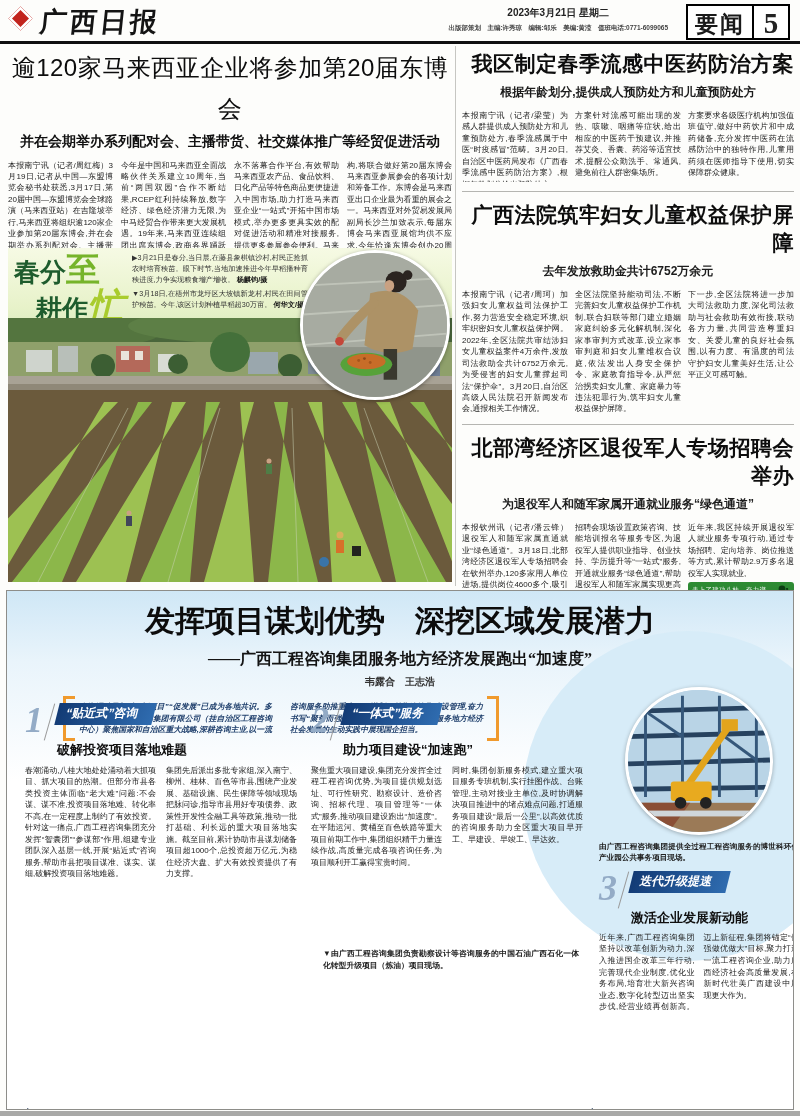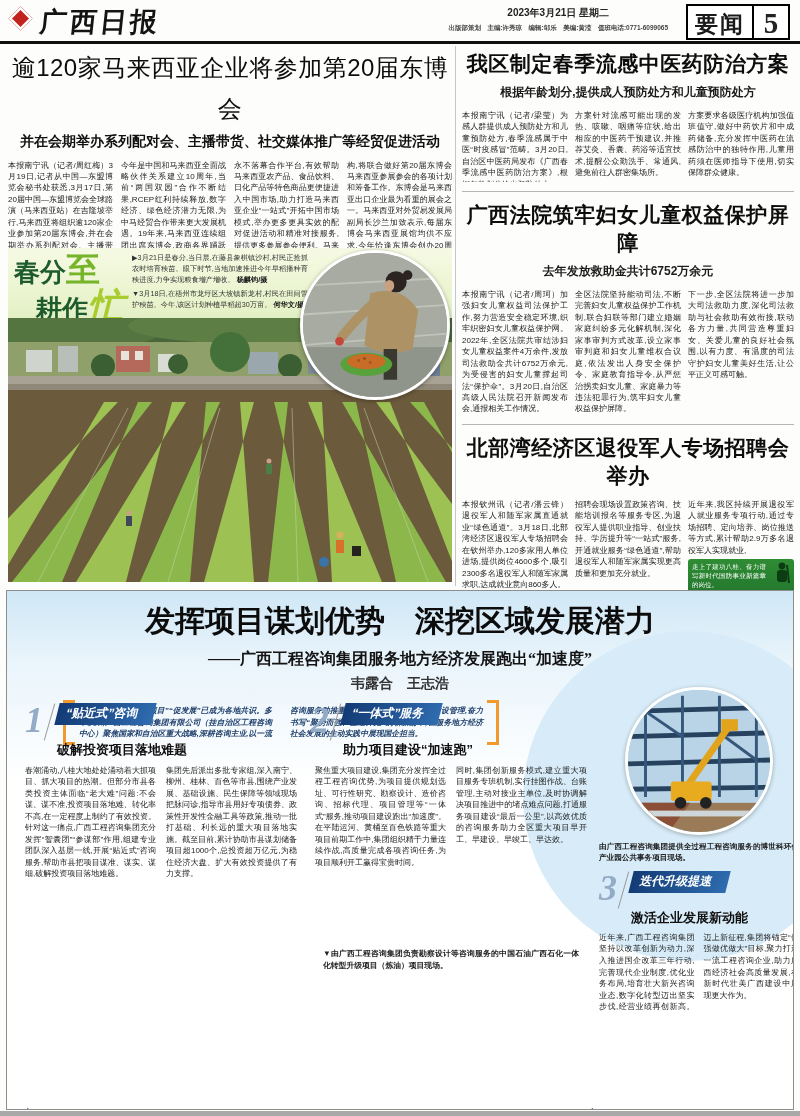--- a/index.html
+++ b/index.html
@@ -47,21 +47,21 @@
   .bcap .credit { font-weight:900; color:#111; }
   .inset-photo { position:absolute; left:300px; top:250px; width:150px; height:150px;
     border-radius:50%; border:3px solid #fff; overflow:hidden; z-index:6;
     box-shadow:0 1px 4px rgba(0,0,0,.35); background:#a7aba1; }
   .field-photo { position:absolute; left:8px; top:318px; width:444px; height:264px; background:#76954e; }
   .field-photo svg, .inset-photo svg, .crane-photo svg, .refinery svg { display:block; width:100%; height:100%; }
 
   
   .vdiv { position:absolute; left:455px; top:46px; width:1px; height:540px; background:#c6c6c2; }
   .right-region { position:absolute; left:462px; top:50px; width:332px; }
-  .r-art h3 { font-family:"Liberation Serif","DejaVu Serif",serif; font-size:21px; font-weight:900; text-align:center; color:#0d0d0d; letter-spacing:0.5px; }
+  .r-art h3 { font-family:"Liberation Serif","DejaVu Serif",serif; font-size:21px; font-weight:900; text-align:right; color:#0d0d0d; letter-spacing:0.5px; }
   .r-art .r-sub { font-size:12px; font-weight:700; text-align:center; margin-top:6px; color:#1c1c1c; }
   .r-art .col-row { gap:7px; }
   .r-art .ncol { width:106px; }
   .r-div { height:1px; background:#b5b5b1; margin:9px 0; }
   .art1 .ncol { height:72px; }
   .art2 .ncol { height:126px; }
   .art3 .ncol { height:142px; }
   
   .badge-panel { margin-top:3px; background:linear-gradient(180deg,#2e8c33,#1c672a); border-radius:3px;
     padding:3px 4px 4px 4px; position:relative; color:#fff; }
@@ -74,39 +74,39 @@
 
   
   .feature { position:absolute; left:6px; top:590px; width:788px; height:520px;
     border:1px solid #8d8d89; overflow:hidden;
     background:linear-gradient(180deg,#cfe7f6 0%,#e9f4fb 70px,#ffffff 190px); }
   .feature::before { content:""; position:absolute; right:-60px; top:40px; width:330px; height:330px;
     border-radius:50%; background:#d7ecf8; }
   .f-title { position:relative; margin-top:10px; text-align:center; font-size:30px; font-weight:900; color:#0c0c0c; }
   .f-sub { position:relative; text-align:center; font-size:16px; font-weight:800; margin-top:7px;
     font-family:"Liberation Serif","DejaVu Serif",serif; color:#141414; }
-  .f-byline { position:relative; text-align:center; font-size:14px; font-weight:800; margin-top:5px; color:#333; }
+  .f-byline { position:relative; text-align:center; font-size:10px; font-weight:800; margin-top:5px; color:#333; }
   .f-intro { position:relative; margin:7px 0 0 56px; width:436px; padding:5px 16px;
     columns:2; column-gap:18px; font-size:7.8px; line-height:1.5; font-style:italic;
     font-weight:700; color:#20406d; text-align:justify; }
   .f-intro::before, .f-intro::after { content:""; position:absolute; top:0; bottom:0; width:9px; }
   .f-intro::before { left:0; border:3px solid #f09a2d; border-right:none; }
   .f-intro::after { right:0; border:3px solid #f09a2d; border-left:none; }
   .f-main { position:absolute; left:12px; top:112px; width:766px; height:402px; }
   .half { position:absolute; top:0; }
   .half1 { left:6px; width:272px; }
   .half2 { left:292px; width:280px; }
   .sec-h { display:flex; align-items:flex-start; }
   .sec-no { font-family:"Liberation Serif","DejaVu Serif",serif; font-style:italic; font-weight:900;
     font-size:36px; line-height:0.95; color:#93abc6; margin-right:3px; }
   .sec-slash { width:1px; height:38px; background:#9a9a9a; transform:rotate(16deg); margin:0 7px 0 3px; }
   .sec-tag { display:inline-block; background:linear-gradient(100deg,#123a74,#2f6cb0);
     color:#fff; font-size:12px; font-weight:900; padding:2px 16px 3px 9px; transform:skewX(-14deg); }
   .sec-title { font-size:13px; font-weight:900; margin-top:16px; color:#101010; }
-  .f-cols { display:flex; gap:10px; margin-top:6px;justify-content:center; }
+  .f-cols { display:flex; gap:10px; margin-top:6px; }
   .f-cols .ncol { width:131px; height:228px; }
   .half2 .f-cols .ncol { height:174px; }
   .f-caption { margin-top:9px; padding:0 12px; font-size:7.8px; font-weight:800; line-height:1.5; text-align:justify; color:#222; }
   .fcol-right { position:absolute; left:580px; top:-16px; width:200px; }
   .crane-photo { width:148px; height:148px; margin:0 auto; border-radius:50%; overflow:hidden;
     border:3px solid #fff; box-shadow:0 1px 4px rgba(0,0,0,.3); background:#b9d4e6; position:relative; z-index:2; }
   .crane-caption { margin-top:6px; font-size:7.6px; font-weight:800; line-height:1.5; text-align:justify; color:#222; position:relative; z-index:2; }
   .fcol-right .sec-h { margin-top:7px; position:relative; z-index:2; }
   .sec3-text { margin-top:5px; columns:2; column-gap:9px; font-size:8px; line-height:1.45;
     text-align:justify; height:176px; overflow:hidden; position:relative; z-index:2; color:#222; }
@@ -257,20 +257,21 @@
         <div class="ncol">本报南宁讯（记者/周珂）加强妇女儿童权益司法保护工作,努力营造安全稳定环境,织牢织密妇女儿童权益保护网。2022年,全区法院共审结涉妇女儿童权益案件4万余件,发放司法救助金共计6752万余元,为受侵害的妇女儿童撑起司法“保护伞”。3月20日,自治区高级人民法院召开新闻发布会,通报相关工作情况。</div>
         <div class="ncol">全区法院坚持能动司法,不断完善妇女儿童权益保护工作机制,联合妇联等部门建立婚姻家庭纠纷多元化解机制,深化家事审判方式改革,设立家事审判庭和妇女儿童维权合议庭,依法发出人身安全保护令、家庭教育指导令,从严惩治拐卖妇女儿童、家庭暴力等违法犯罪行为,筑牢妇女儿童权益保护屏障。</div>
         <div class="ncol">下一步,全区法院将进一步加大司法救助力度,深化司法救助与社会救助有效衔接,联动各方力量,共同营造尊重妇女、关爱儿童的良好社会氛围,以有力度、有温度的司法守护妇女儿童美好生活,让公平正义可感可触。</div>
       </div>
     </div>
 
     <div class="r-div"></div>
 
     <div class="r-art art3">
       <h3>北部湾经济区退役军人专场招聘会举办</h3>
+      <div class="r-sub">为退役军人和随军家属开通就业服务“绿色通道”</div>
       <div class="col-row">
         <div class="ncol">本报钦州讯（记者/潘云锋）退役军人和随军家属直通就业“绿色通道”。3月18日,北部湾经济区退役军人专场招聘会在钦州举办,120多家用人单位进场,提供岗位4600多个,吸引2300多名退役军人和随军家属求职,达成就业意向860多人。</div>
         <div class="ncol">招聘会现场设置政策咨询、技能培训报名等服务专区,为退役军人提供职业指导、创业扶持、学历提升等“一站式”服务,开通就业服务“绿色通道”,帮助退役军人和随军家属实现更高质量和更加充分就业。</div>
         <div class="ncol">
           <span>近年来,我区持续开展退役军人就业服务专项行动,通过专场招聘、定向培养、岗位推送等方式,累计帮助2.9万多名退役军人实现就业,</span>
           <div class="badge-panel">
             <div class="badge-tail">走上了建功八桂、奋力谱写新时代国防事业新篇章的岗位。</div>
             <svg class="soldier" width="18" height="26" viewBox="0 0 18 26">
               <circle cx="9" cy="5" r="3.4" fill="#0c3d12"></circle>
               <rect x="4" y="9" width="10" height="12" rx="3" fill="#0c3d12"></rect>

